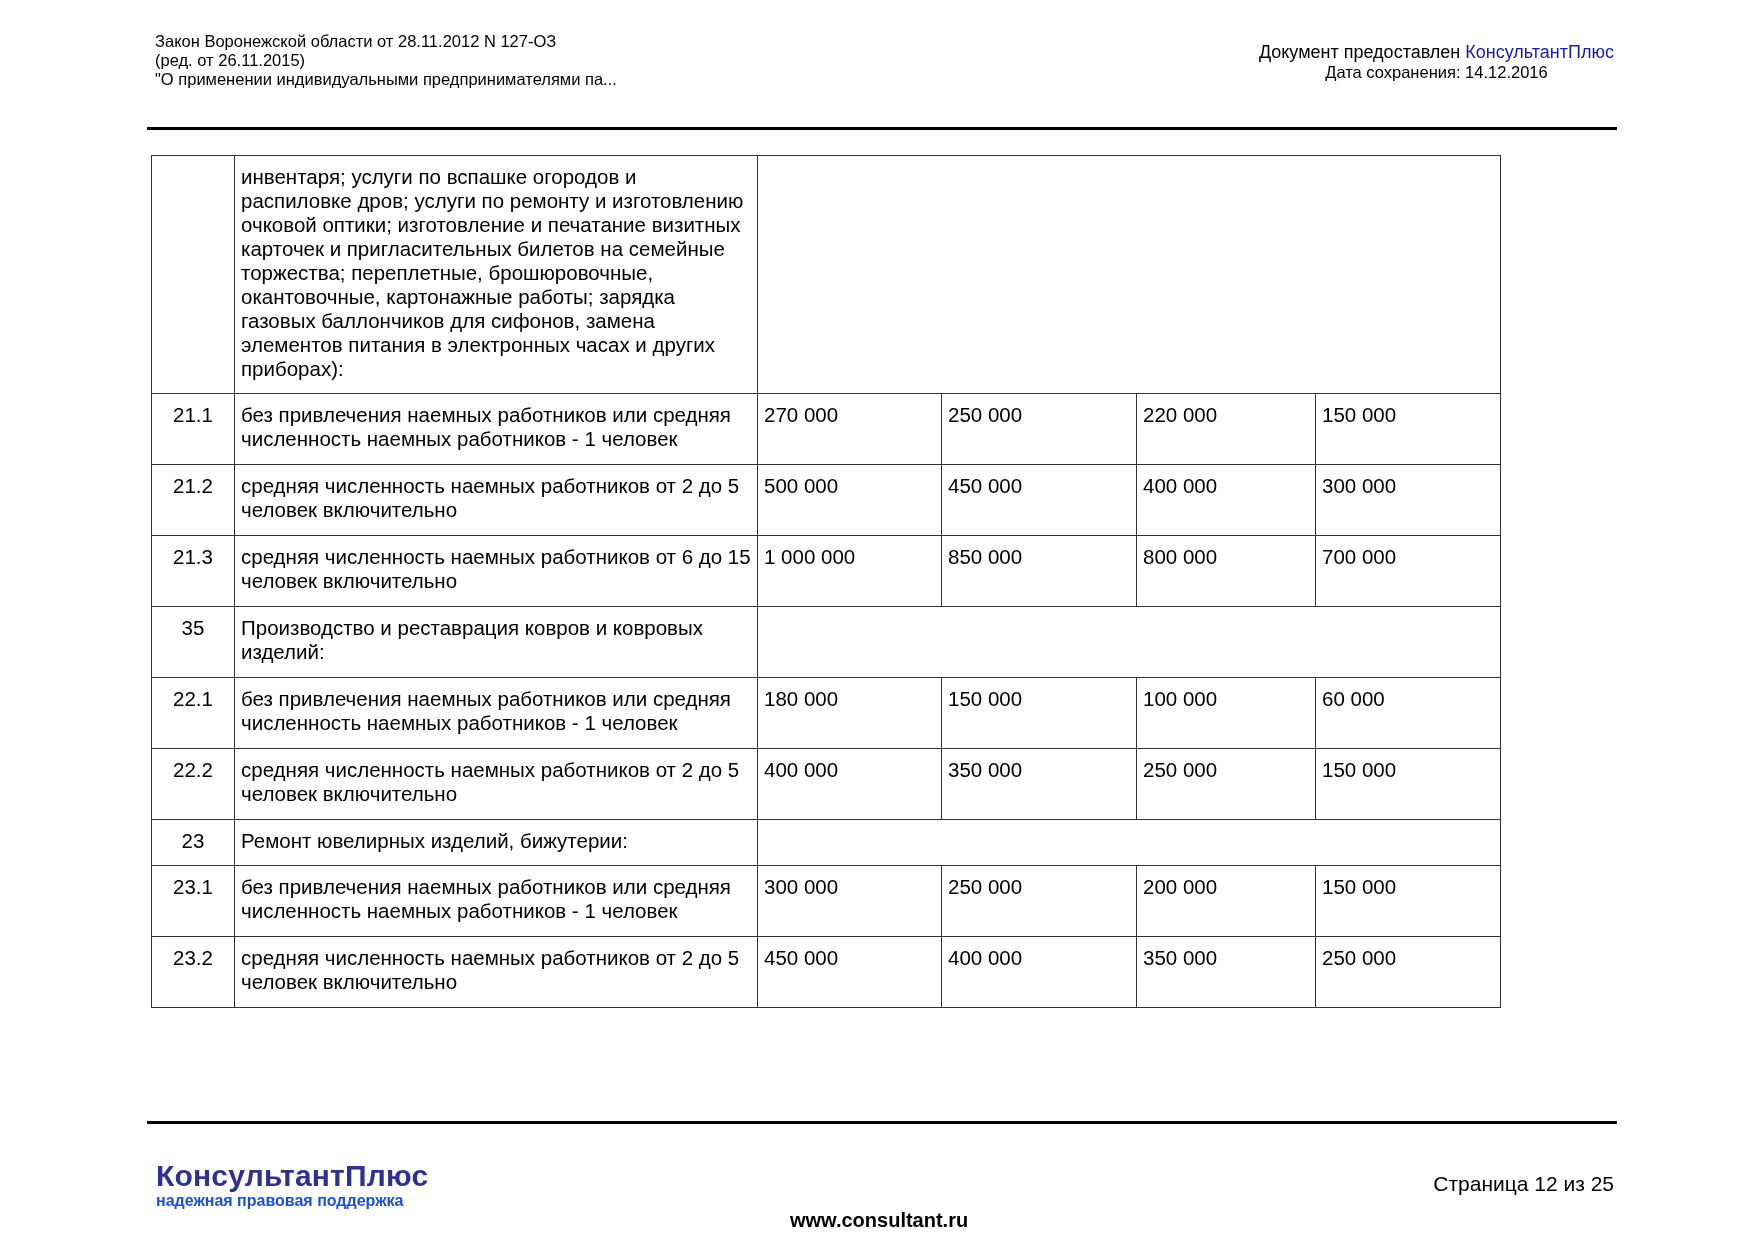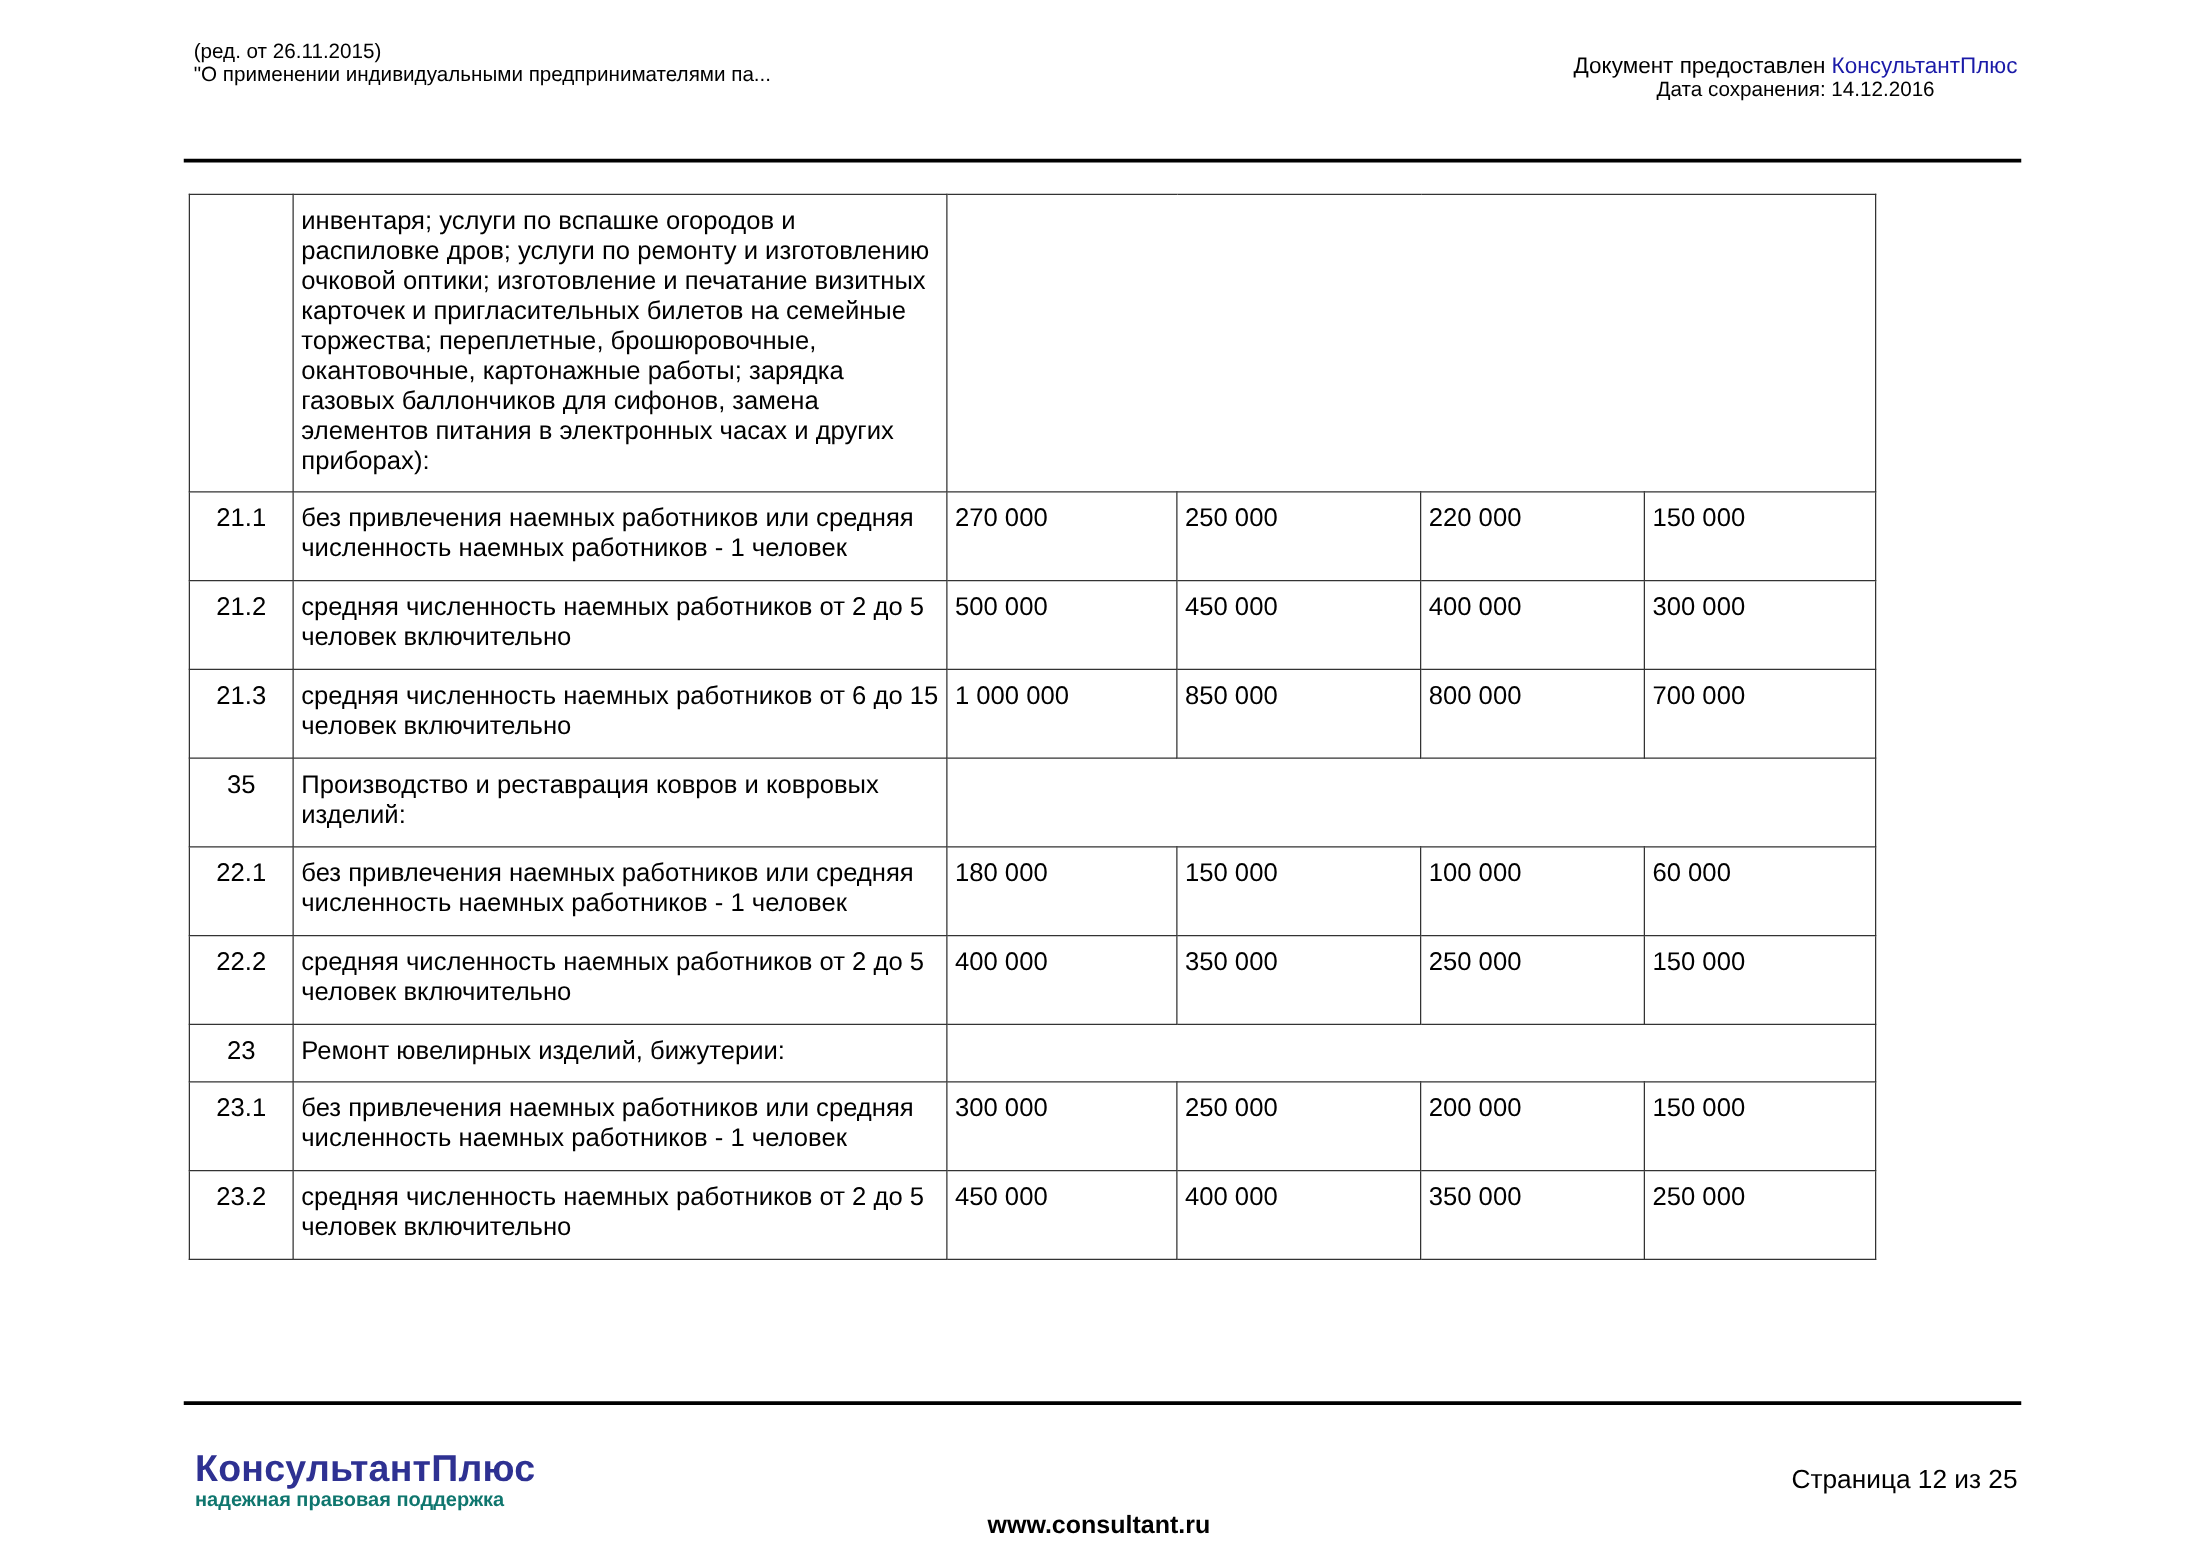--- a/index.html
+++ b/index.html
@@ -13,28 +13,29 @@
   .rule.top { top:127px; }
   .rule.bottom { top:1121px; }
   table.doc { position:absolute; left:151px; top:155px; border-collapse:collapse; table-layout:fixed;
               font-size:20.5px; line-height:24px; }
   table.doc td { border:1.5px solid #333; vertical-align:top; padding:9px 6px 0 6px; }
   td.num { text-align:center; }
   td.desc { text-align:left; }
   td.val { text-align:left; padding-right:7px; }
   .foot-brand { position:absolute; left:156px; top:1160px; }
   .foot-brand .logo { font-size:30px; font-weight:bold; color:#2e3192; line-height:32px; letter-spacing:0.2px; }
-  .foot-brand .tag { font-size:16px; font-weight:bold; color:#0f766e; line-height:18px; }
+  .foot-brand .tag { font-size:16px; font-weight:bold; color:#1d4ed8; line-height:18px; }
   .foot-url { position:absolute; left:790px; top:1209px; font-size:20px; font-weight:bold; color:#000000; }
   .foot-page { position:absolute; right:140px; top:1172px; font-size:21px; }
 </style>
 </head>
 <body>
 
 <div class="hdr-left">
+  <div>Закон Воронежской области от 28.11.2012 N 127-ОЗ</div>
   <div>(ред. от 26.11.2015)</div>
   <div>"О применении индивидуальными предпринимателями па...</div>
 </div>
 
 <div class="hdr-right">
   <div><span>Документ предоставлен </span><span class="brand-link">КонсультантПлюс</span></div>
   <div class="date">Дата сохранения: 14.12.2016</div>
 </div>
 
 <div class="rule top"></div>

